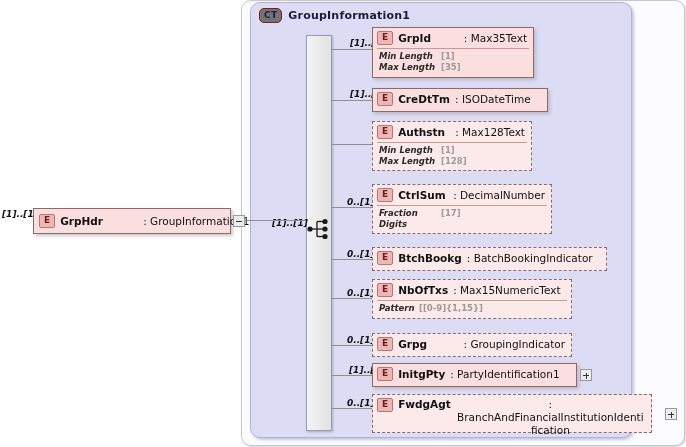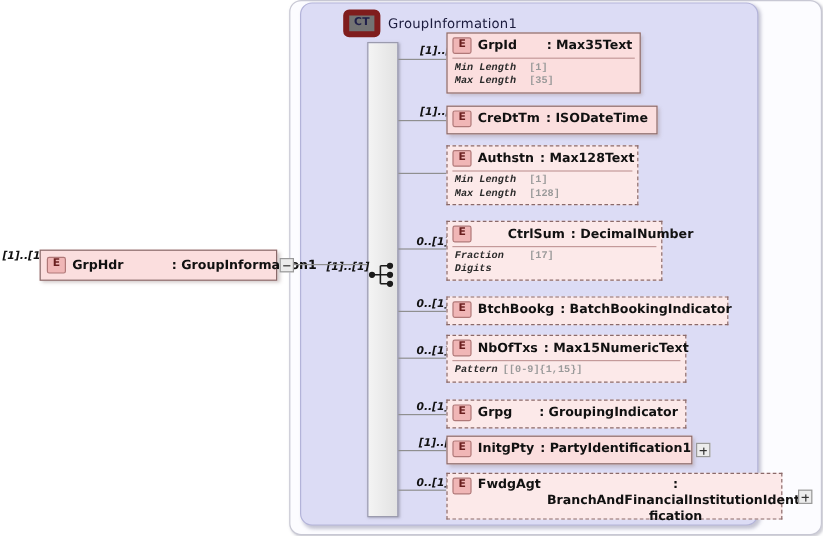--- a/index.html
+++ b/index.html
@@ -19,26 +19,26 @@
   #ct-container{
     position:absolute;left:250px;top:2px;width:382px;height:436px;
     background:#dcdcf5;border:1px solid #b3b3d9;border-radius:10px;
     box-sizing:border-box;
     box-shadow:2px 2px 3px rgba(130,130,160,.45);
   }
   #ct-header{
     position:absolute;left:8px;top:5px;display:flex;align-items:center;gap:6px;
   }
   .ct-badge{
-    display:inline-block;border:5px solid #7f1d1d;border-radius:5px;
+    display:inline-block;border:1px solid #7f1d1d;border-radius:5px;
     background:#737373;color:#20204a;
     font-size:9px;font-weight:bold;letter-spacing:.3px;
-    padding:0px 4px 1px 4px;line-height:12px;margin-left:27px;
-  }
-  #ct-title{font-size:11px;font-weight:normal;color:#1a1a3c;letter-spacing:.2px;}
+    padding:0px 4px 1px 4px;line-height:12px;
+  }
+  #ct-title{font-size:11px;font-weight:bold;color:#1a1a3c;letter-spacing:.2px;}
 
   
   #sequence-bar{
     position:absolute;left:306px;top:35px;width:26px;height:396px;
     background:linear-gradient(to right,#f4f4f4,#e2e2e2);
     border:1px solid #9b9bae;box-sizing:border-box;
     box-shadow:1px 1px 2px rgba(120,120,140,.5);
   }
   #sequence-icon{position:absolute;left:307px;top:218px;width:24px;height:22px;}
 
@@ -72,23 +72,23 @@
     flex:0 0 auto;
   }
   .e-badge{
     flex:0 0 auto;
     display:inline-block;border:1px solid #b07878;border-radius:2px;
     background:#f0b6b6;color:#6a1f1f;
     font-size:9px;font-weight:bold;line-height:11px;
     padding:0px 4px 1px 4px;
   }
   .el-name{font-size:10.5px;font-weight:bold;color:#111;white-space:nowrap;}
-  .el-type{font-size:10.5px;font-weight:bold;color:#111;white-space:nowrap;}
+  .el-type{font-size:10.5px;font-weight:normal;color:#111;white-space:nowrap;}
   .el-facets{
-    border-top:1px solid #c49a9a;margin:0 4px;padding:2px 2px 2px 2px;font-family:Liberation Mono, monospace;
+    border-top:1px solid #c49a9a;margin:0 4px;padding:2px 2px 2px 2px;
   }
   .facet-row{display:flex;align-items:baseline;line-height:11px;}
   .facet-label{
     font-size:8.5px;font-style:italic;font-weight:bold;color:#2a2a2a;
     width:62px;flex:0 0 auto;
   }
   .facet-val{font-size:8.5px;color:#9a9a9a;font-weight:bold;}
 
   .occurs{
     position:absolute;font-size:9px;font-style:italic;font-weight:bold;color:#111;
@@ -189,21 +189,21 @@
       <span class="facet-val">[128]</span>
     </div>
   </div>
 </div>
 
 <div class="conn" style="left:332px;top:207px;width:40px;"></div>
 <span class="occurs" style="left:347px;top:197px;">0..[1]</span>
 <div class="el dashed" style="left:372px;top:184px;width:180px;height:50px;">
   <div class="el-head">
     <span class="e-badge">E</span>
-    <span class="el-name" style="width:56px;margin-left:25px;">CtrlSum</span>
+    <span class="el-name" style="width:56px;">CtrlSum</span>
     <span class="el-type">: DecimalNumber</span>
   </div>
   <div class="el-facets">
     <div class="facet-row">
       <span class="facet-label">Fraction Digits</span>
       <span class="facet-val">[17]</span>
     </div>
   </div>
 </div>
 

